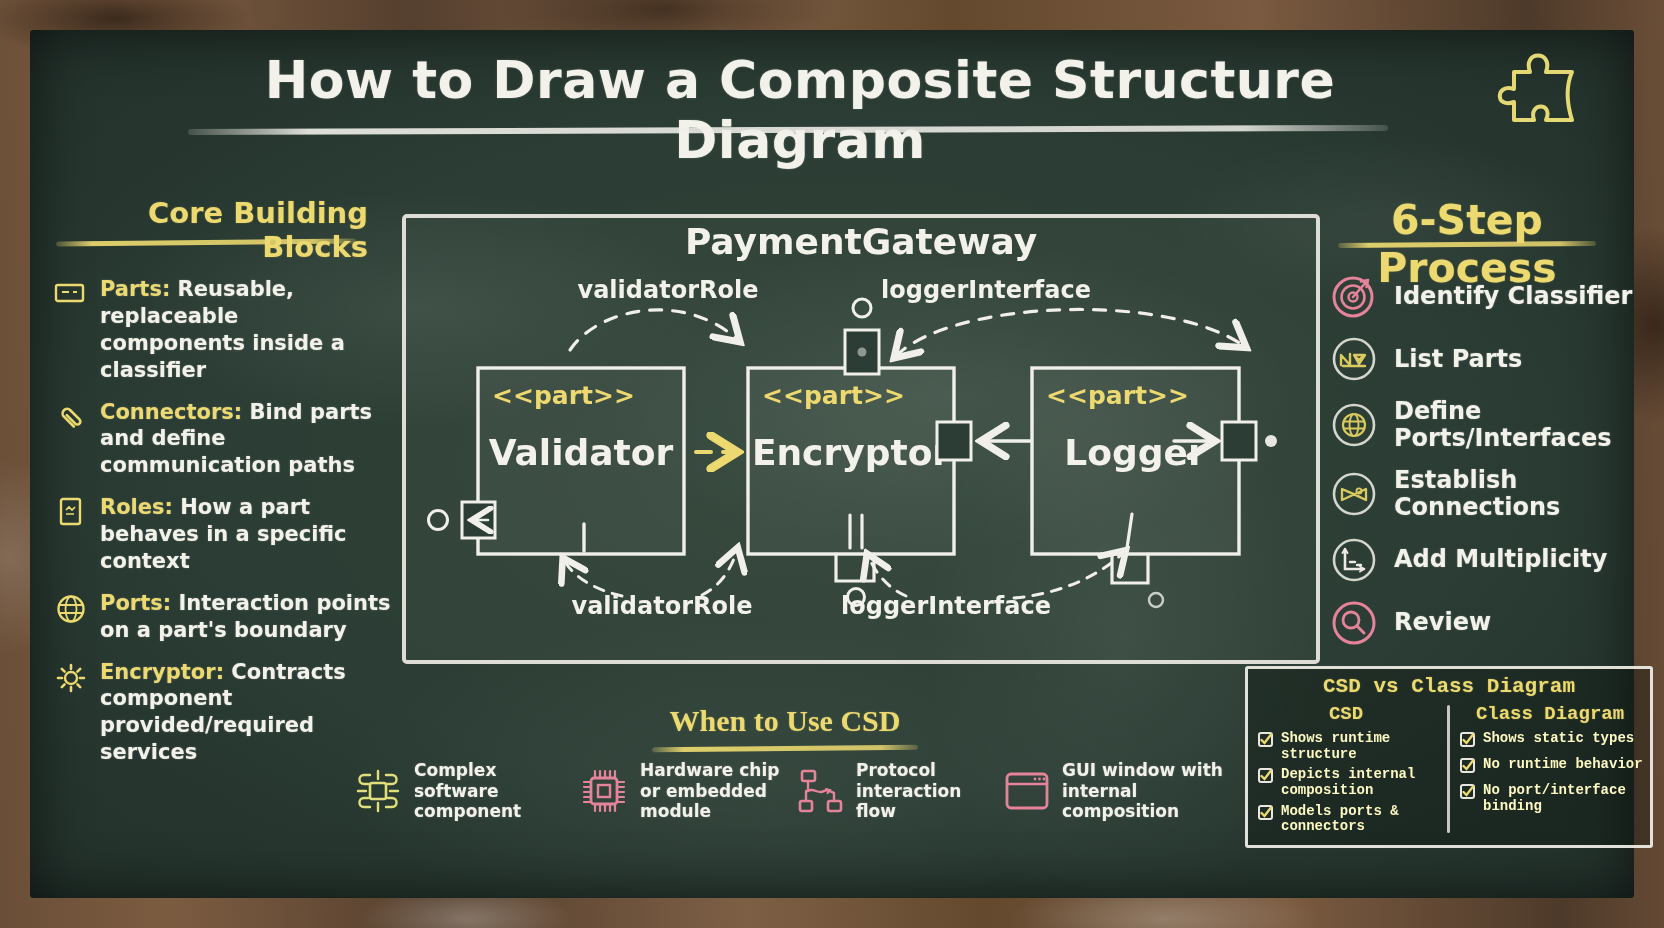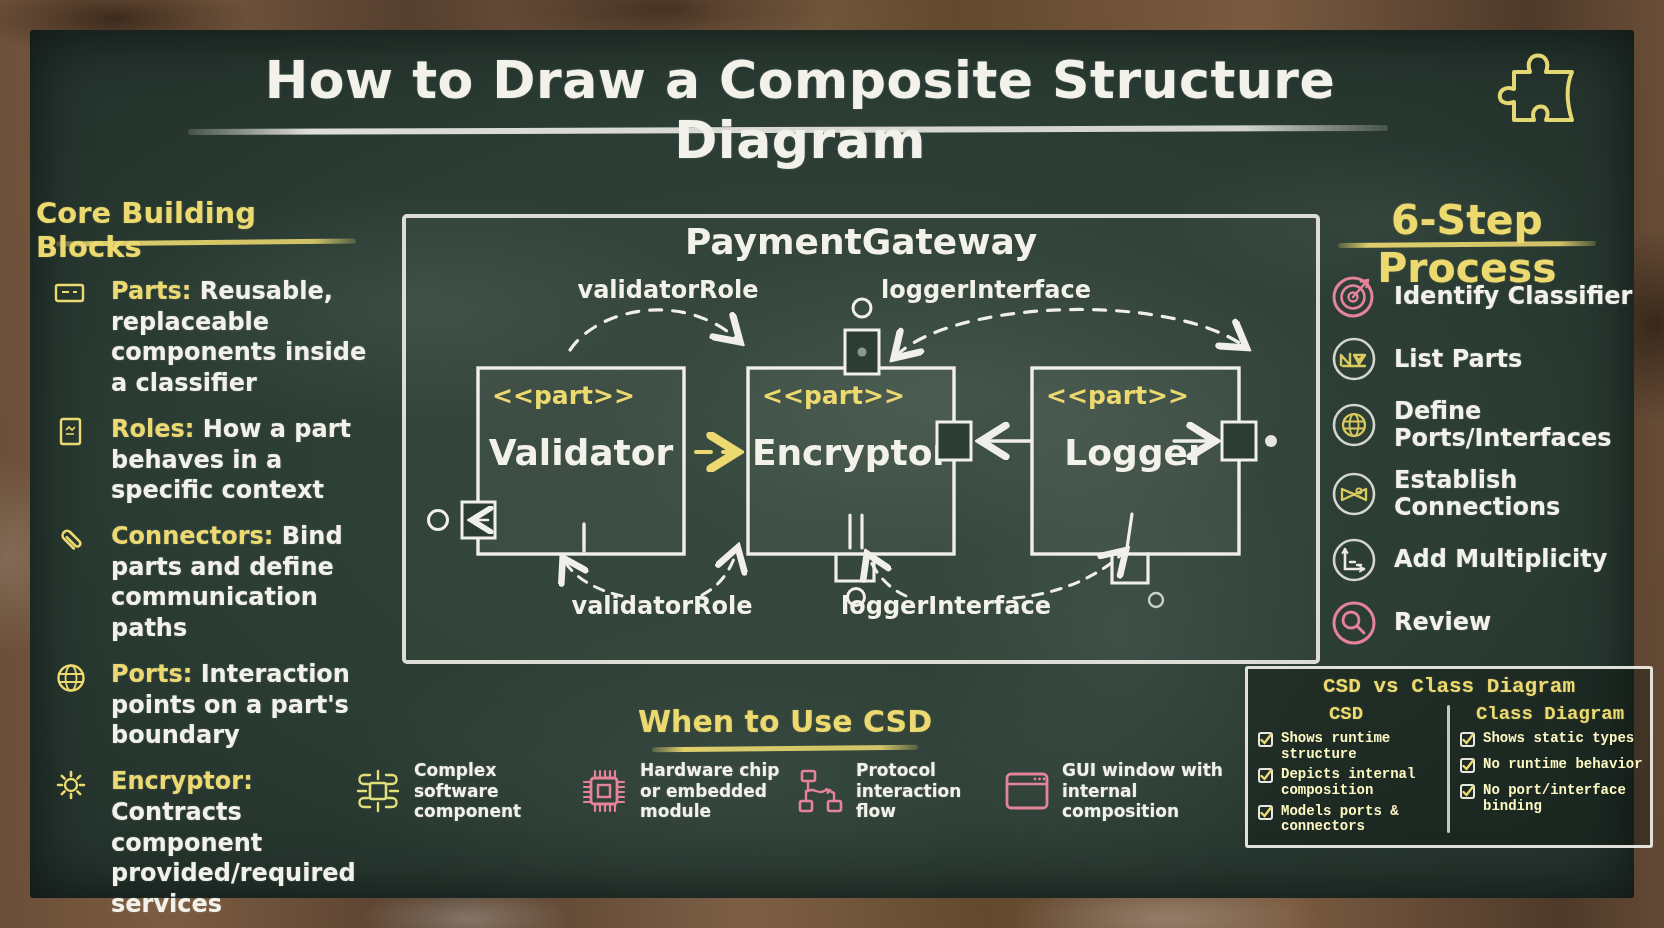--- a/index.html
+++ b/index.html
@@ -35,37 +35,37 @@
   .yellow{color:#ecd96f;text-shadow:0 0 2px rgba(236,217,111,.3);}
   .abs{position:absolute;}
   
   .h-title{left:150px;top:50px;width:1300px;text-align:center;font-size:52px;font-weight:bold;letter-spacing:.5px;}
   .u-main{left:188px;top:127px;width:1200px;height:6px;border-radius:3px;
     background:linear-gradient(90deg,rgba(240,239,233,.15),rgba(240,239,233,.9) 10%,rgba(240,239,233,.85) 88%,rgba(240,239,233,.15));
     transform:rotate(-.2deg);}
   .u-yel{height:5px;border-radius:3px;
     background:linear-gradient(90deg,rgba(236,217,111,.2),rgba(236,217,111,.92) 12%,rgba(236,217,111,.85) 86%,rgba(236,217,111,.2));}
   
-  .lp-head{left:36px;top:196px;width:320px;font-size:29px;font-weight:bold;}
+  .lp-head{left:48px;top:196px;width:320px;font-size:29px;font-weight:bold;text-align:right;}
   .lp-u{left:56px;top:240px;width:300px;transform:rotate(-.6deg);}
   .lp-list{left:54px;top:276px;width:340px;display:flex;flex-direction:column;gap:15px;}
   .lp-item{display:flex;gap:12px;}
   .lp-item .ic{flex:0 0 34px;padding-top:2px;}
-  .lp-txt{width:278px;font-size:24px;line-height:1.28;font-weight:bold;margin-left:11px;}
+  .lp-txt{width:278px;font-size:21px;line-height:1.28;font-weight:bold;}
   .lp-txt.wide{width:300px;}
   .lp-term{color:#ecd96f;}
   
   .rp-head{left:1322px;top:196px;width:290px;text-align:center;font-size:41px;font-weight:bold;}
   .rp-u{left:1338px;top:242px;width:258px;transform:rotate(-.4deg);}
   .rp-list{left:1330px;top:272px;width:310px;display:flex;flex-direction:column;gap:15px;}
   .rp-item{display:flex;align-items:center;gap:16px;}
   .rp-item .ic{flex:0 0 48px;}
   .rp-lbl{width:250px;font-size:24px;font-weight:bold;line-height:1.12;}
   
-  .wu-head{left:630px;top:704px;width:310px;text-align:center;font-size:30px;font-weight:bold;}
+  .wu-head{left:630px;top:704px;width:310px;text-align:center;font-size:30px;font-weight:bold;font-family:Liberation Serif, serif;}
   .wu-u{left:652px;top:746px;width:266px;transform:rotate(-.5deg);}
   .wu-item{position:absolute;display:flex;align-items:center;gap:10px;top:760px;}
   .wu-lbl{font-size:17px;font-weight:bold;line-height:1.22;}
   
   .cmp{left:1245px;top:666px;width:408px;height:182px;border:3.5px solid rgba(242,240,234,.92);
     border-radius:3px;background:rgba(12,20,16,.38);box-sizing:border-box;font-family:Liberation Mono, monospace;}
   .cmp-title{position:absolute;left:0;top:6px;width:100%;text-align:center;font-size:21px;font-weight:bold;}
   .cmp-head{position:absolute;top:34px;font-size:19px;font-weight:bold;text-align:center;}
   .cmp-head.l{left:0;width:196px;}
   .cmp-head.r{left:204px;width:196px;}
@@ -101,36 +101,36 @@
       <span class="ic">
         <svg width="32" height="30" viewBox="0 0 32 30">
             <rect x="2" y="7" width="27" height="16" rx="2" fill="none" stroke="#ecd96f" stroke-width="2.4"></rect>
             <path d="M8 14 h7 M19 14 h4" stroke="#ecd96f" stroke-width="1.8"></path>
           </svg>
       </span>
       <span class="lp-txt chalk"><span class="lp-term">Parts:</span> <span>Reusable, replaceable components inside a classifier</span></span>
     </div>
     <div class="lp-item">
       <span class="ic">
-        <svg width="32" height="32" viewBox="0 0 32 32">
-            <rect x="7" y="3" width="19" height="25" rx="2" fill="none" stroke="#ecd96f" stroke-width="2.4"></rect>
-            <path d="M12 14 l3 -3 l3 3 l3 -3 M12 18 h8" stroke="#ecd96f" stroke-width="1.7" fill="none"></path>
-          </svg>
-      </span>
-      <span class="lp-txt chalk"><span class="lp-term">Roles:</span> <span>How a part behaves in a specific context</span></span>
-    </div>
-    <div class="lp-item">
-      <span class="ic">
         <svg width="34" height="34" viewBox="0 0 34 34">
             <g transform="rotate(-45 17 17)">
               <path d="M13 25 V11 a4.5 4.5 0 0 1 9 0 V24 a3 3 0 0 1 -6 0 V12" fill="none" stroke="#ecd96f" stroke-width="2.6" stroke-linecap="round"></path>
             </g>
           </svg>
       </span>
       <span class="lp-txt chalk"><span class="lp-term">Connectors:</span> <span>Bind parts and define communication paths</span></span>
+    </div>
+    <div class="lp-item">
+      <span class="ic">
+        <svg width="32" height="32" viewBox="0 0 32 32">
+            <rect x="7" y="3" width="19" height="25" rx="2" fill="none" stroke="#ecd96f" stroke-width="2.4"></rect>
+            <path d="M12 14 l3 -3 l3 3 l3 -3 M12 18 h8" stroke="#ecd96f" stroke-width="1.7" fill="none"></path>
+          </svg>
+      </span>
+      <span class="lp-txt chalk"><span class="lp-term">Roles:</span> <span>How a part behaves in a specific context</span></span>
     </div>
     <div class="lp-item">
       <span class="ic">
         <svg width="34" height="34" viewBox="0 0 34 34">
             <circle cx="17" cy="17" r="12.5" fill="none" stroke="#ecd96f" stroke-width="2.4"></circle>
             <ellipse cx="17" cy="17" rx="5.5" ry="12.5" fill="none" stroke="#ecd96f" stroke-width="1.8"></ellipse>
             <path d="M5.5 13 h23 M5.5 21 h23" stroke="#ecd96f" stroke-width="1.8"></path>
           </svg>
       </span>
       <span class="lp-txt wide chalk"><span class="lp-term">Ports:</span> <span>Interaction points on a part's boundary</span></span>

